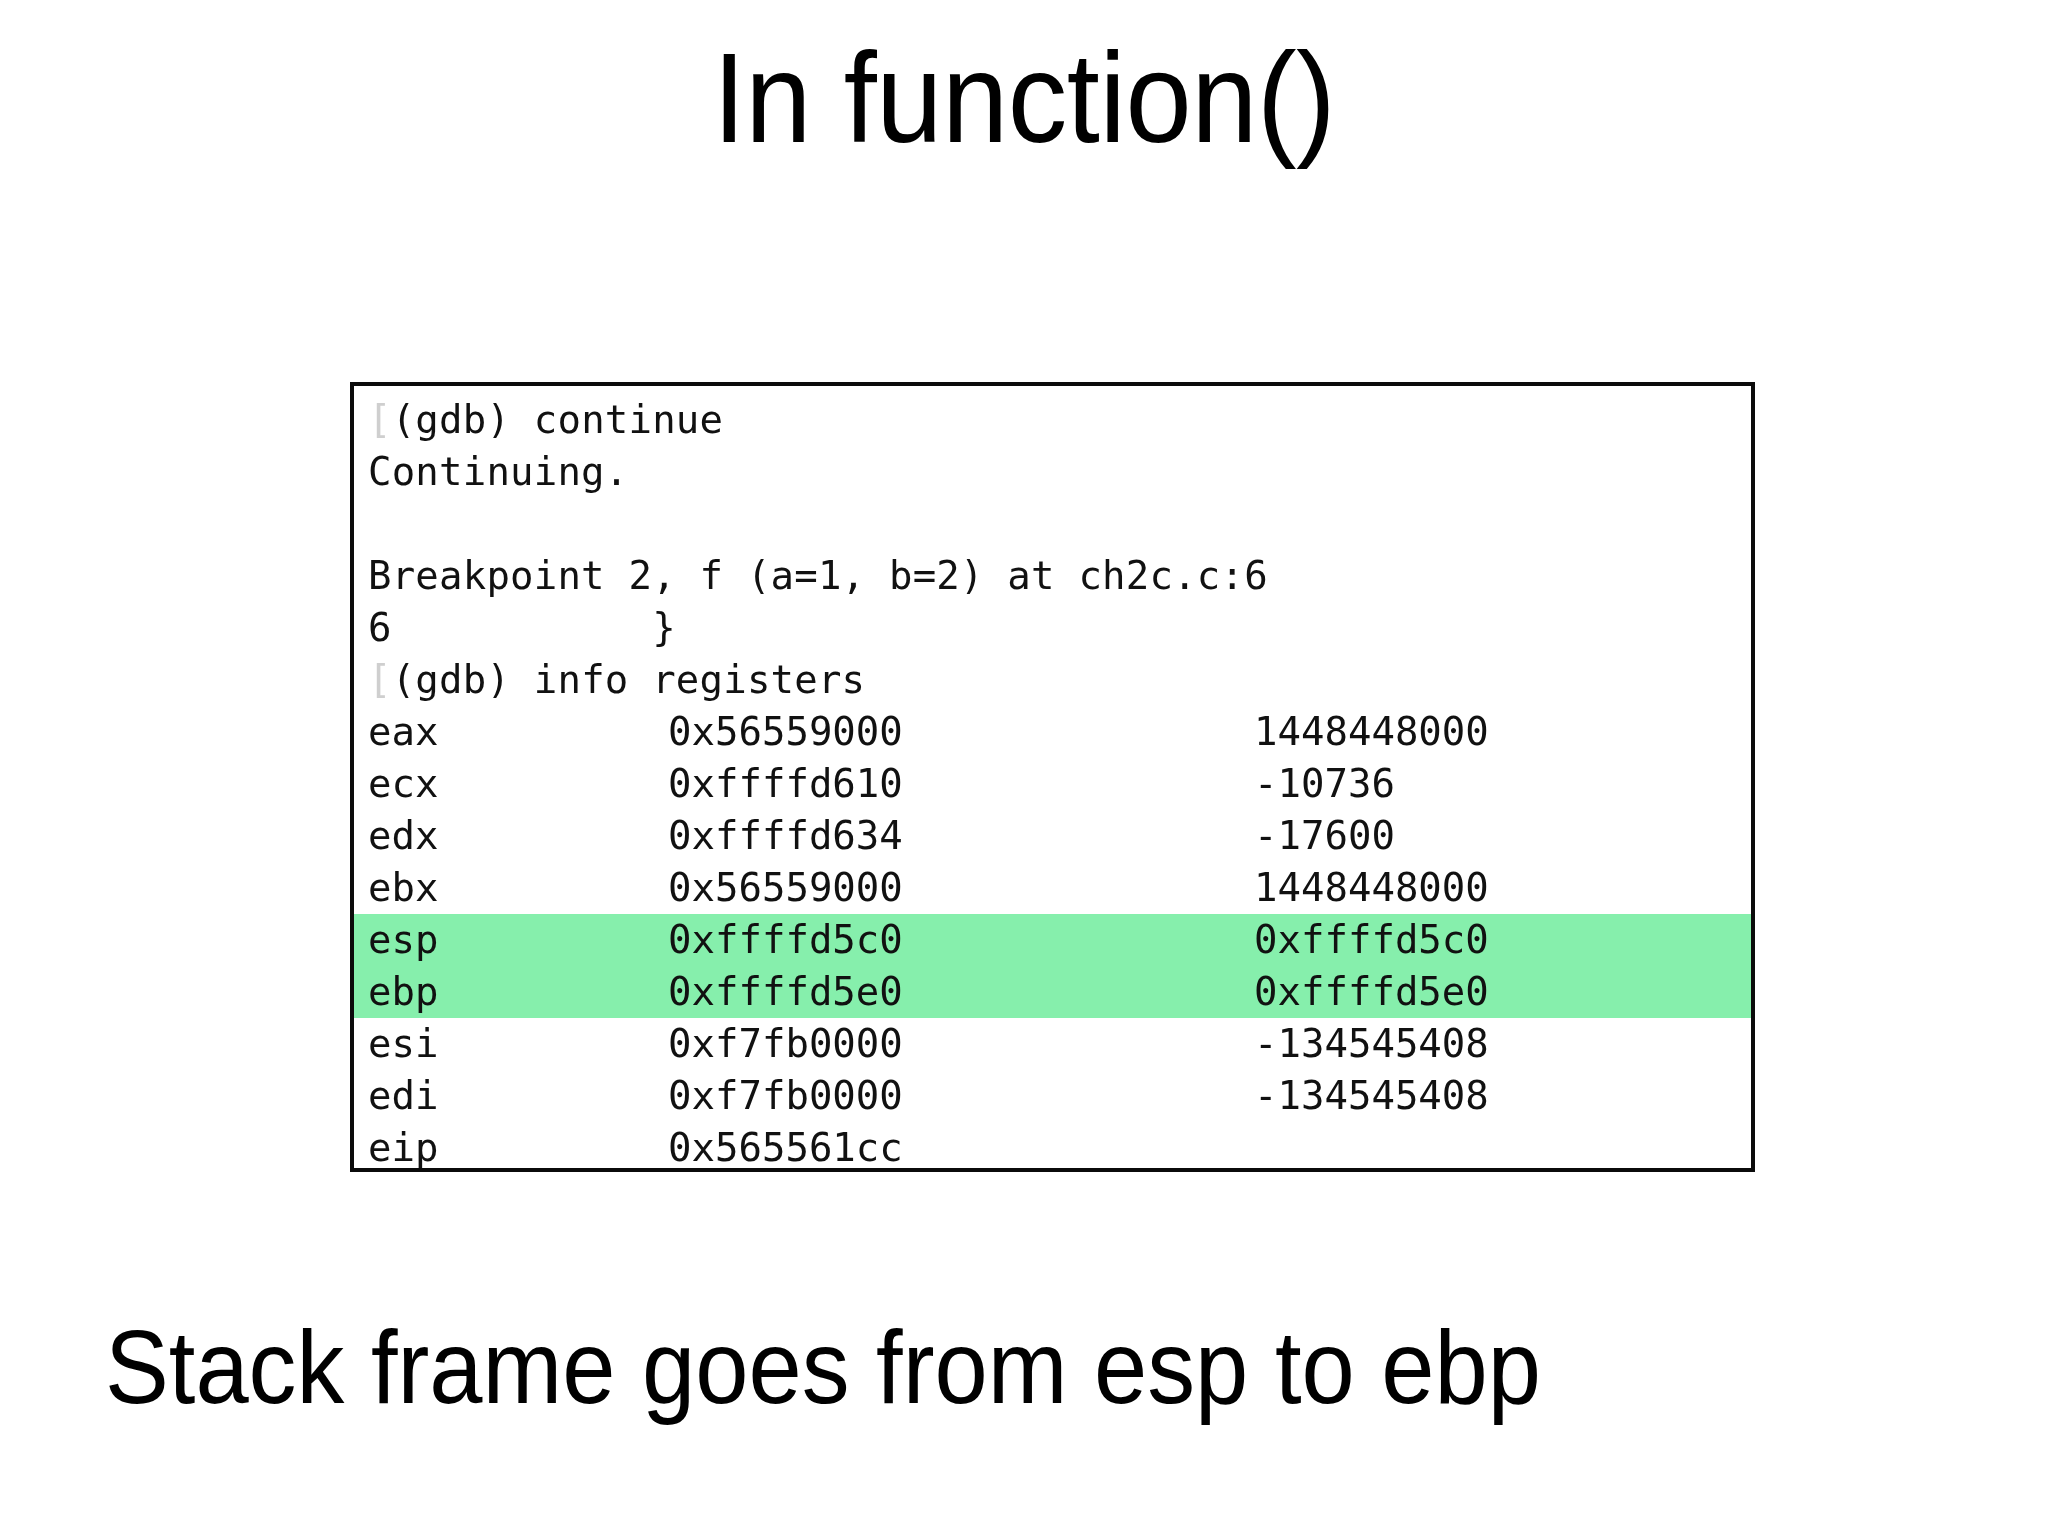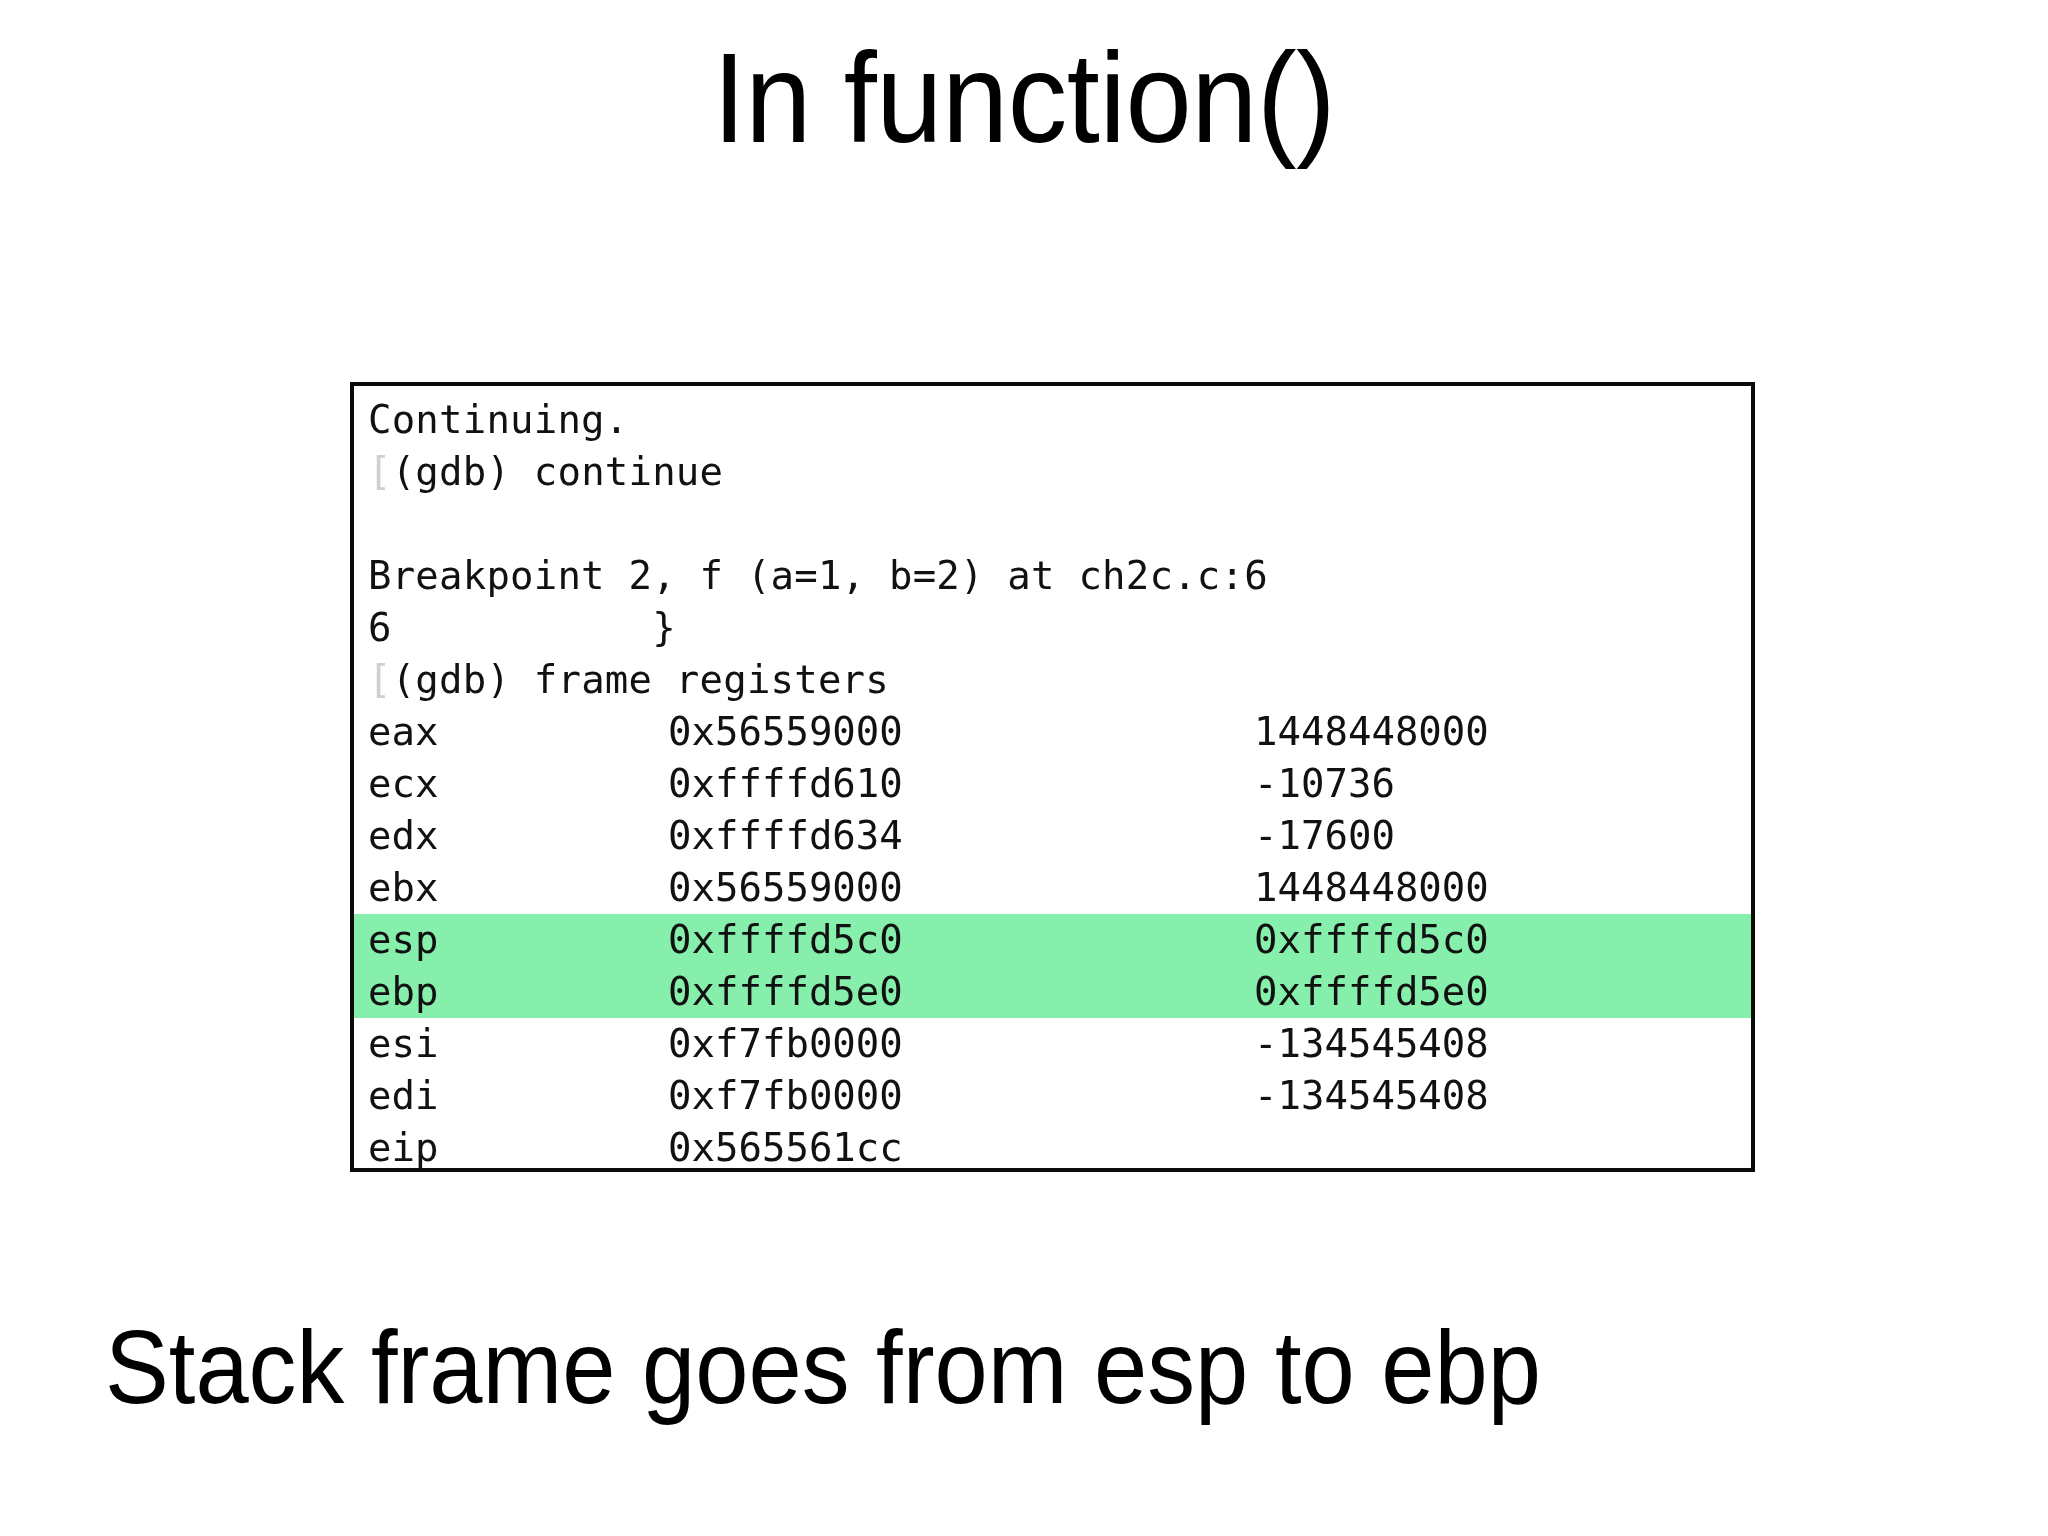--- a/index.html
+++ b/index.html
@@ -115,26 +115,26 @@
 </style>
 </head>
 <body>
 
 <div id="slide-title">In function()</div>
 
 <div id="terminal-box">
   <div id="terminal-inner">
 
     <div id="terminal-lines">
+        <div class="term-line"><span class="prompt-marker">[</span><span>(gdb) continue</span></div>
         <div class="term-line"><span>Continuing.</span></div>
-        <div class="term-line"><span class="prompt-marker">[</span><span>(gdb) continue</span></div>
         <div class="term-line blank"><span></span></div>
         <div class="term-line"><span>Breakpoint 2, f (a=1, b=2) at ch2c.c:6</span></div>
         <div class="term-line"><span>6           }</span></div>
-        <div class="term-line"><span class="prompt-marker">[</span><span>(gdb) frame registers</span></div>
+        <div class="term-line"><span class="prompt-marker">[</span><span>(gdb) info registers</span></div>
       </div>
 
     <div id="register-table">
         <div class="reg-row"><span class="reg-name">eax</span><span class="reg-hex">0x56559000</span><span class="reg-dec">1448448000</span></div>
         <div class="reg-row"><span class="reg-name">ecx</span><span class="reg-hex">0xffffd610</span><span class="reg-dec">-10736</span></div>
         <div class="reg-row"><span class="reg-name">edx</span><span class="reg-hex">0xffffd634</span><span class="reg-dec">-17600</span></div>
         <div class="reg-row"><span class="reg-name">ebx</span><span class="reg-hex">0x56559000</span><span class="reg-dec">1448448000</span></div>
         <div class="reg-row highlight"><span class="reg-name">esp</span><span class="reg-hex">0xffffd5c0</span><span class="reg-dec">0xffffd5c0</span></div>
         <div class="reg-row highlight"><span class="reg-name">ebp</span><span class="reg-hex">0xffffd5e0</span><span class="reg-dec">0xffffd5e0</span></div>
         <div class="reg-row"><span class="reg-name">esi</span><span class="reg-hex">0xf7fb0000</span><span class="reg-dec">-134545408</span></div>

